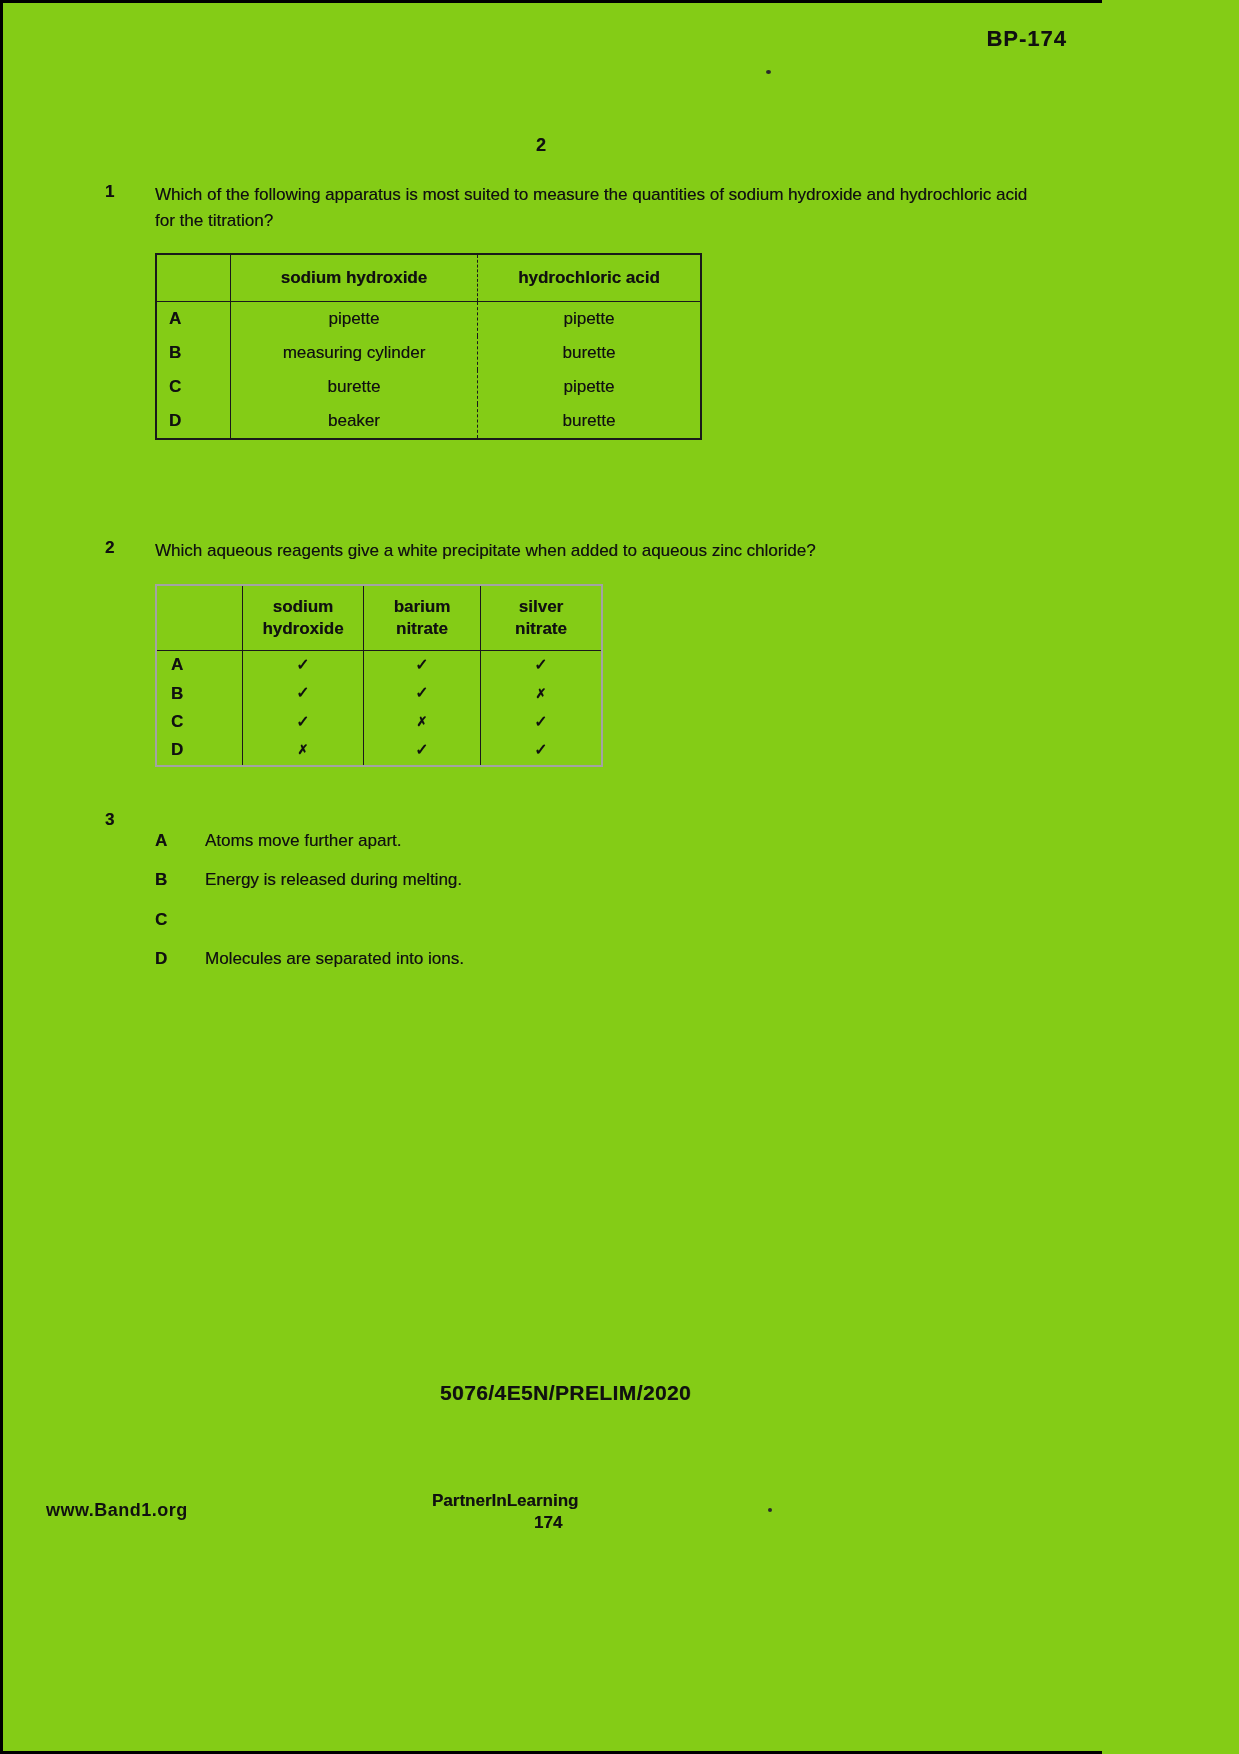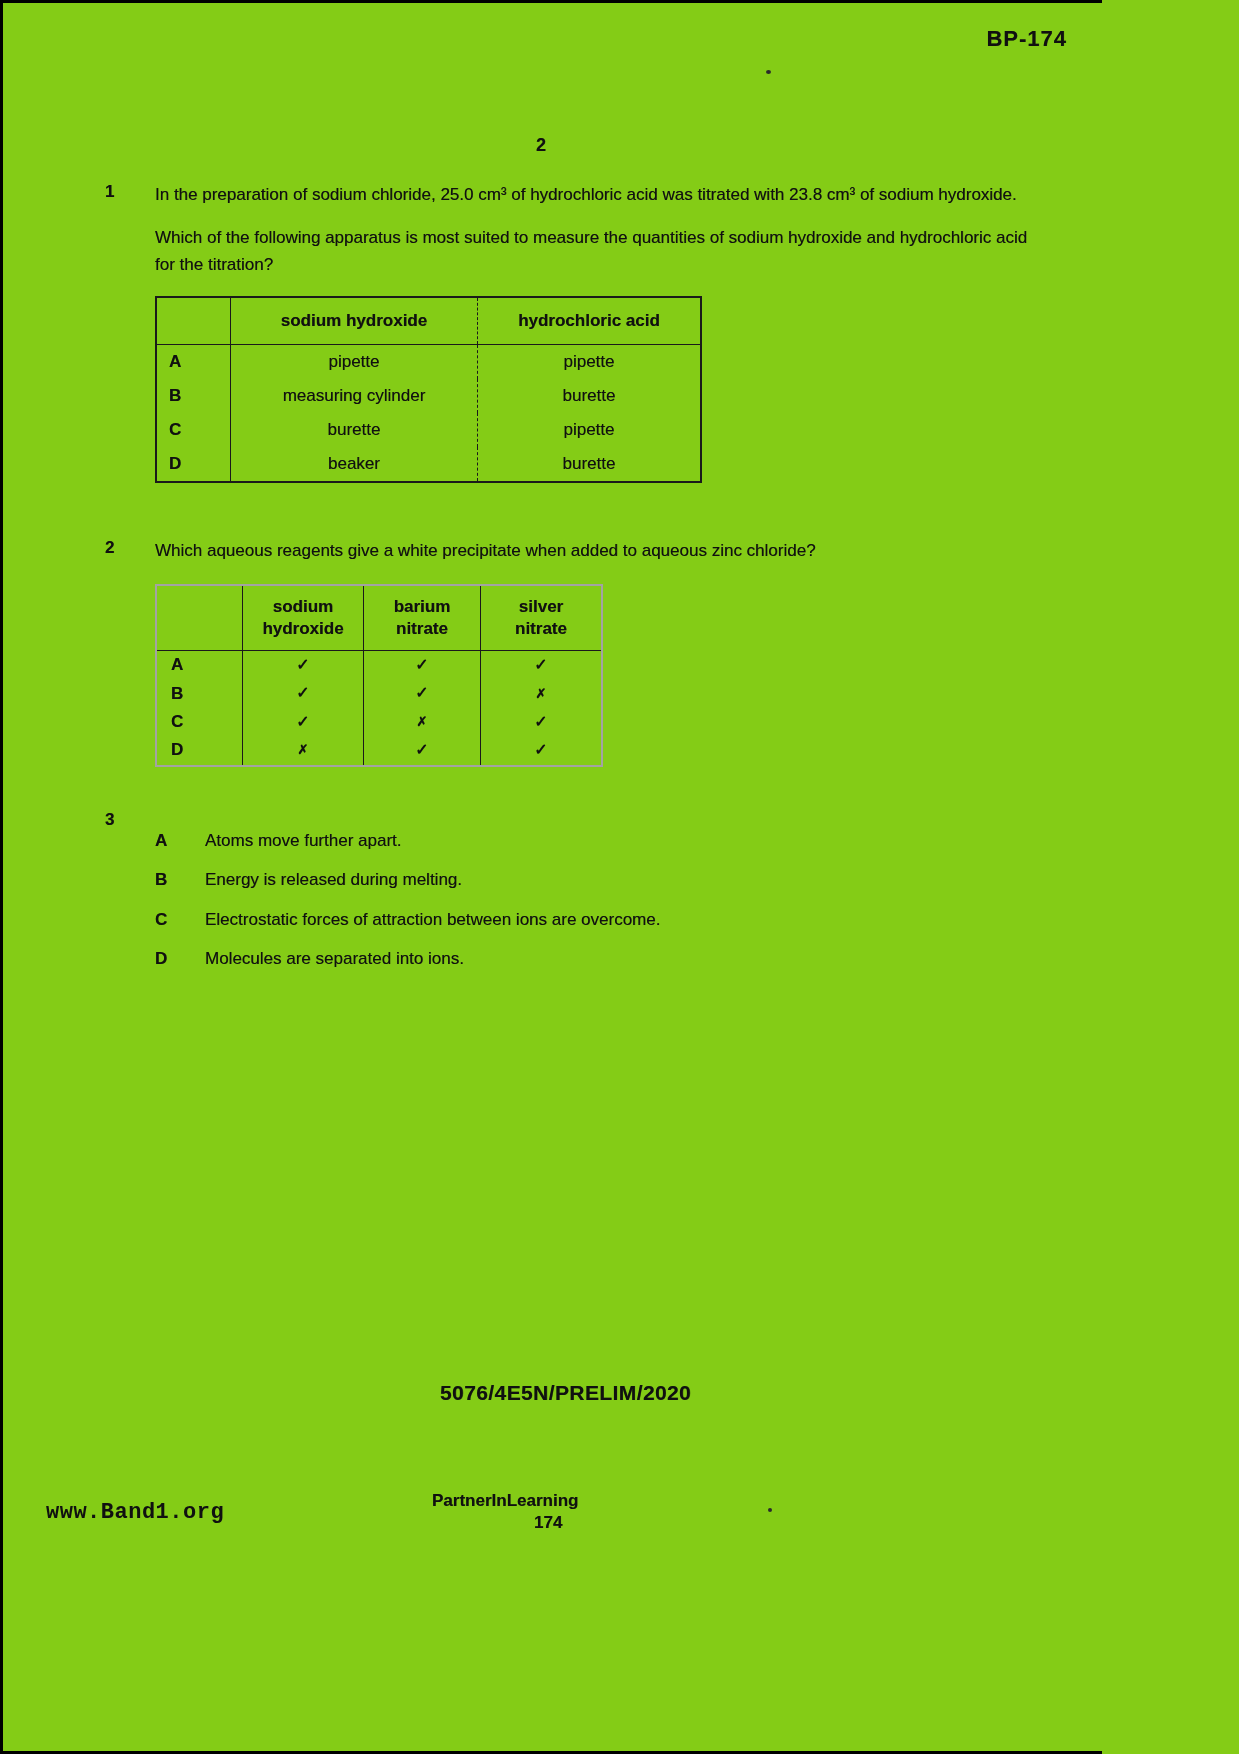--- a/index.html
+++ b/index.html
@@ -54,21 +54,21 @@
   .mark{font-size:16px;font-weight:700;}
   .mark.cross{font-size:13px;}
   
   .opts{margin-top:18px;}
   .opt{display:flex;margin-bottom:13px;}
   .opt .ol{width:50px;flex:0 0 50px;font-weight:700;}
   
   .footer-code{position:absolute;left:440px;top:1381px;font-size:21px;letter-spacing:.4px;font-weight:600;}
   .footer-brand{position:absolute;left:432px;top:1491px;font-size:17px;font-weight:600;}
   .footer-page{position:absolute;left:534px;top:1513px;font-size:17px;font-weight:700;}
-  .watermark{position:absolute;left:46px;top:1500px;font-size:22px;font-family:Liberation Mono, monospace;font-weight:600;letter-spacing:.5px;}
+  .watermark{position:absolute;left:46px;top:1500px;font-size:18px;font-family:Liberation Sans, sans-serif;font-weight:600;letter-spacing:.5px;}
   .qpos1{top:182px;}
   .qpos2{top:538px;}
   .qpos3{top:810px;}
 </style>
 </head>
 <body>
 
 <div class="page">
 
   <div class="edge top"></div>
@@ -76,21 +76,20 @@
   <div class="edge bottom"></div>
   <div class="speck s1"></div>
   <div class="speck s2"></div>
 
   <div class="bp-code ink">BP-174</div>
   <div class="page-num ink">2</div>
 
   <div class="q qpos1">
     <div class="qn ink">1</div>
     <div class="qbody">
-      <p class="ink">In the preparation of sodium chloride, 25.0 cm³ of hydrochloric acid was titrated with 23.8 cm³ of sodium hydroxide.</p>
       <p class="ink">Which of the following apparatus is most suited to measure the quantities of sodium hydroxide and hydrochloric acid for the titration?</p>
       <table class="t1">
         <tbody>
           <tr>
             <th class="corner"></th>
             <th class="c2 ink">sodium hydroxide</th>
             <th class="c3 sep ink">hydrochloric acid</th>
           </tr>
           <tr>
             <td class="rl ink">A</td>
@@ -168,21 +167,20 @@
         <div class="opt">
           <span class="ol ink">A</span>
           <span class="ink">Atoms move further apart.</span>
         </div>
         <div class="opt">
           <span class="ol ink">B</span>
           <span class="ink">Energy is released during melting.</span>
         </div>
         <div class="opt">
           <span class="ol ink">C</span>
-          <span class="ink">Electrostatic forces of attraction between ions are overcome.</span>
         </div>
         <div class="opt">
           <span class="ol ink">D</span>
           <span class="ink">Molecules are separated into ions.</span>
         </div>
       </div>
     </div>
   </div>
 
   <div class="footer-code ink">5076/4E5N/PRELIM/2020</div>

